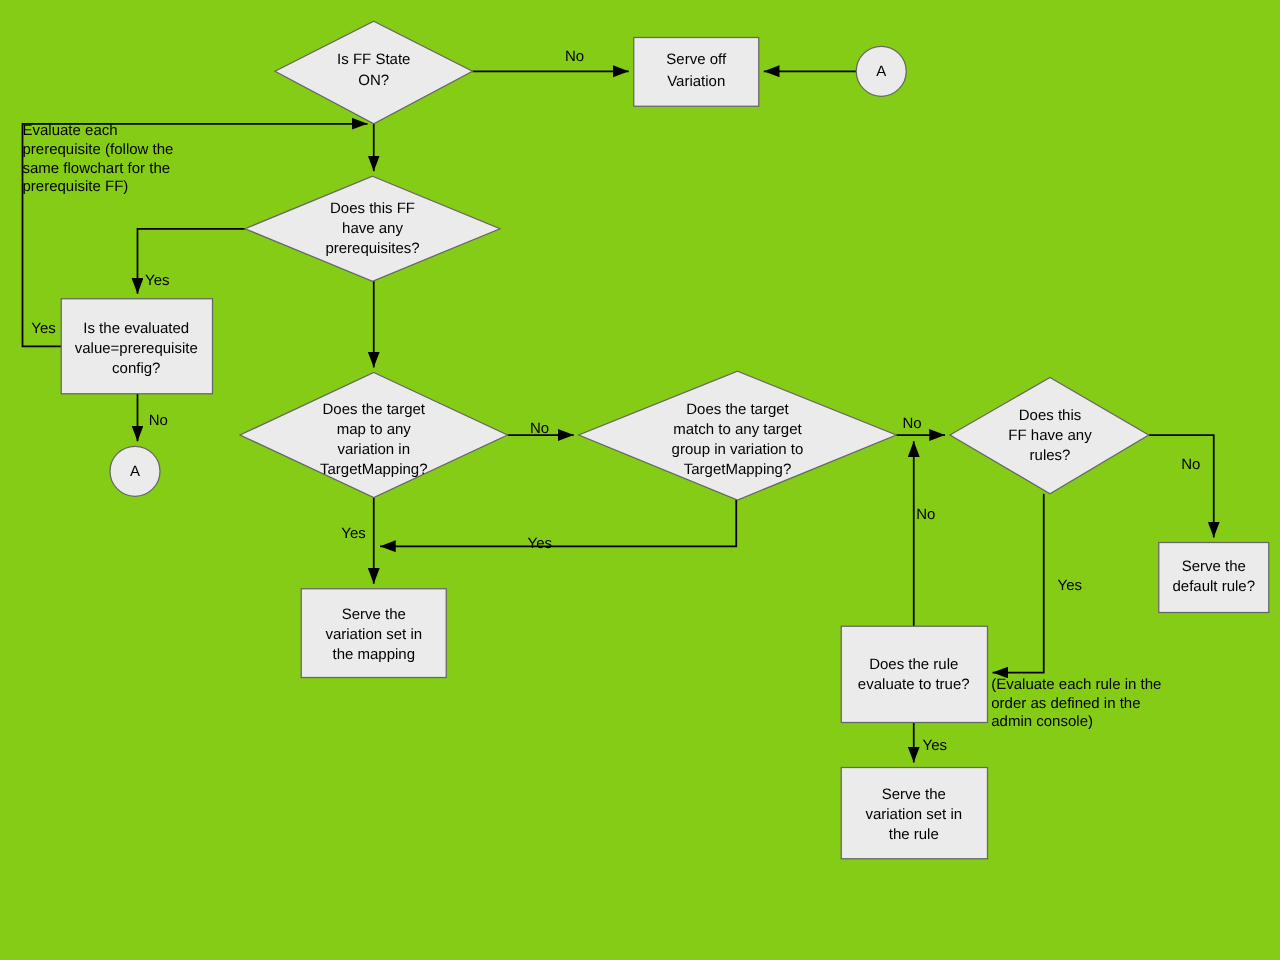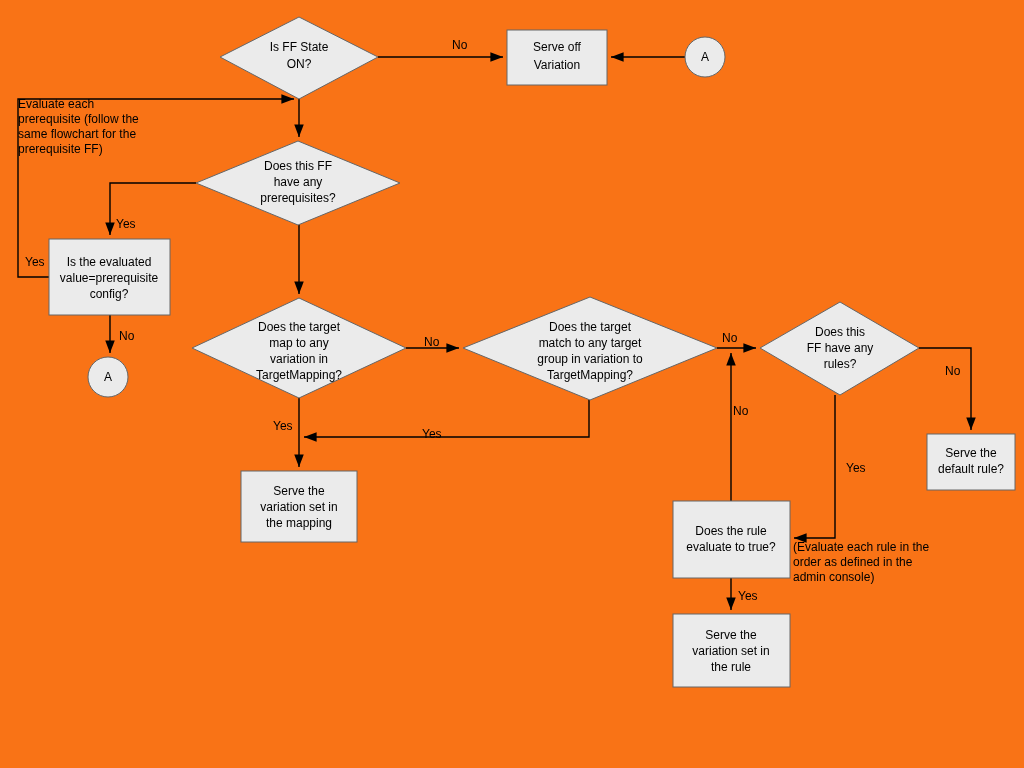--- a/index.html
+++ b/index.html
@@ -4,21 +4,21 @@
 <style>
   html, body {
     margin: 0;
     padding: 0;
     background: #ffffff;
   }
   #canvas-wrap {
     position: relative;
     width: 1024px;
     height: 768px;
-    background: #f97316;
+    background: #84cc16;
     overflow: hidden;
     font-family: "Liberation Sans", sans-serif;
   }
   svg#flow {
     position: absolute;
     left: 0;
     top: 0;
     width: 1024px;
     height: 768px;
   }

